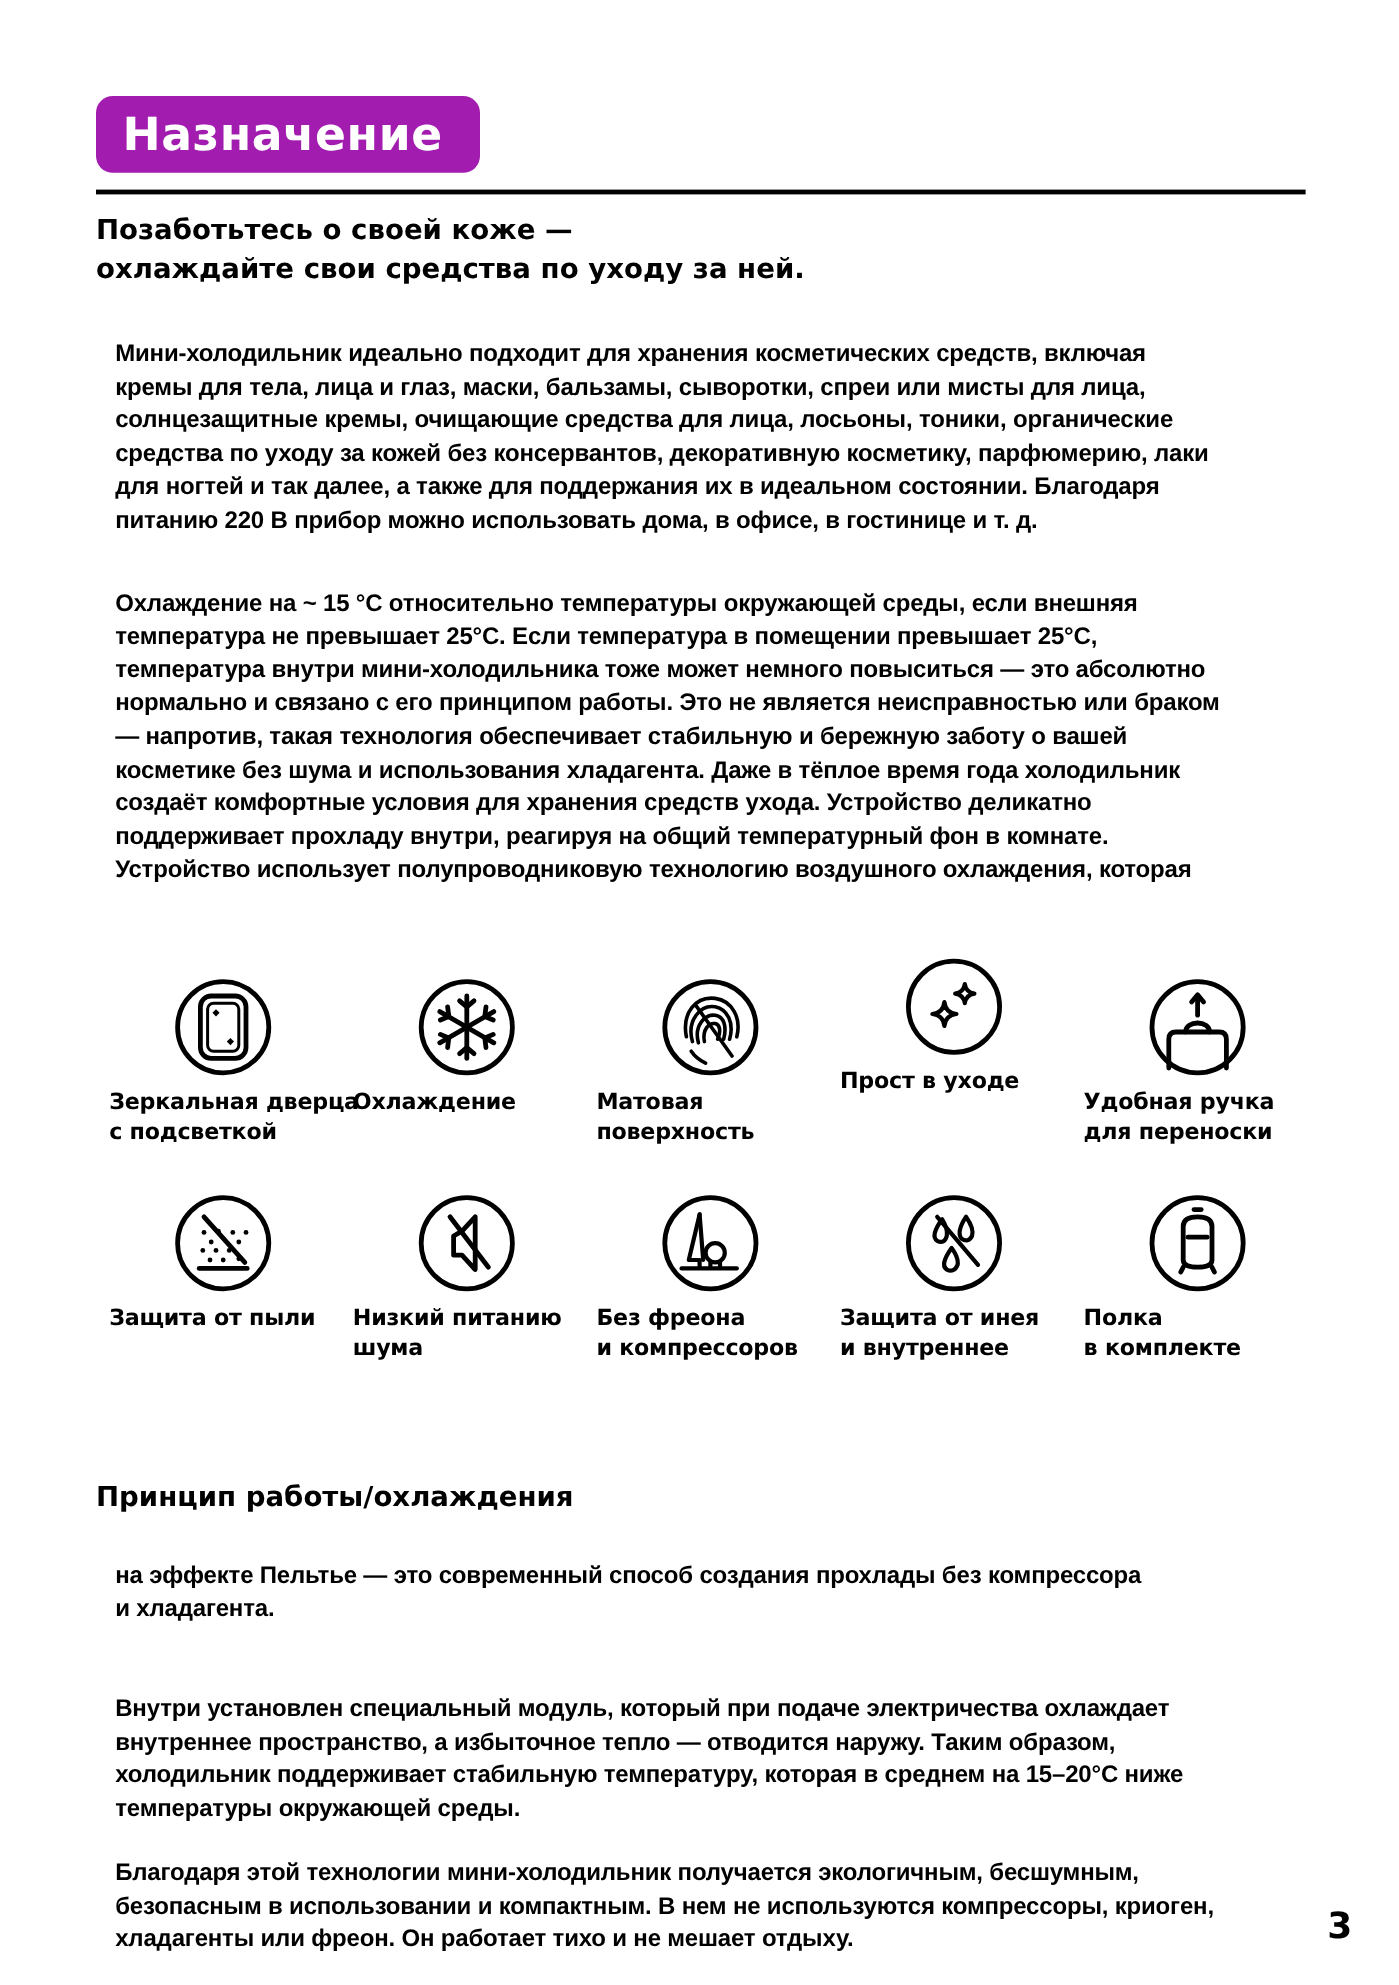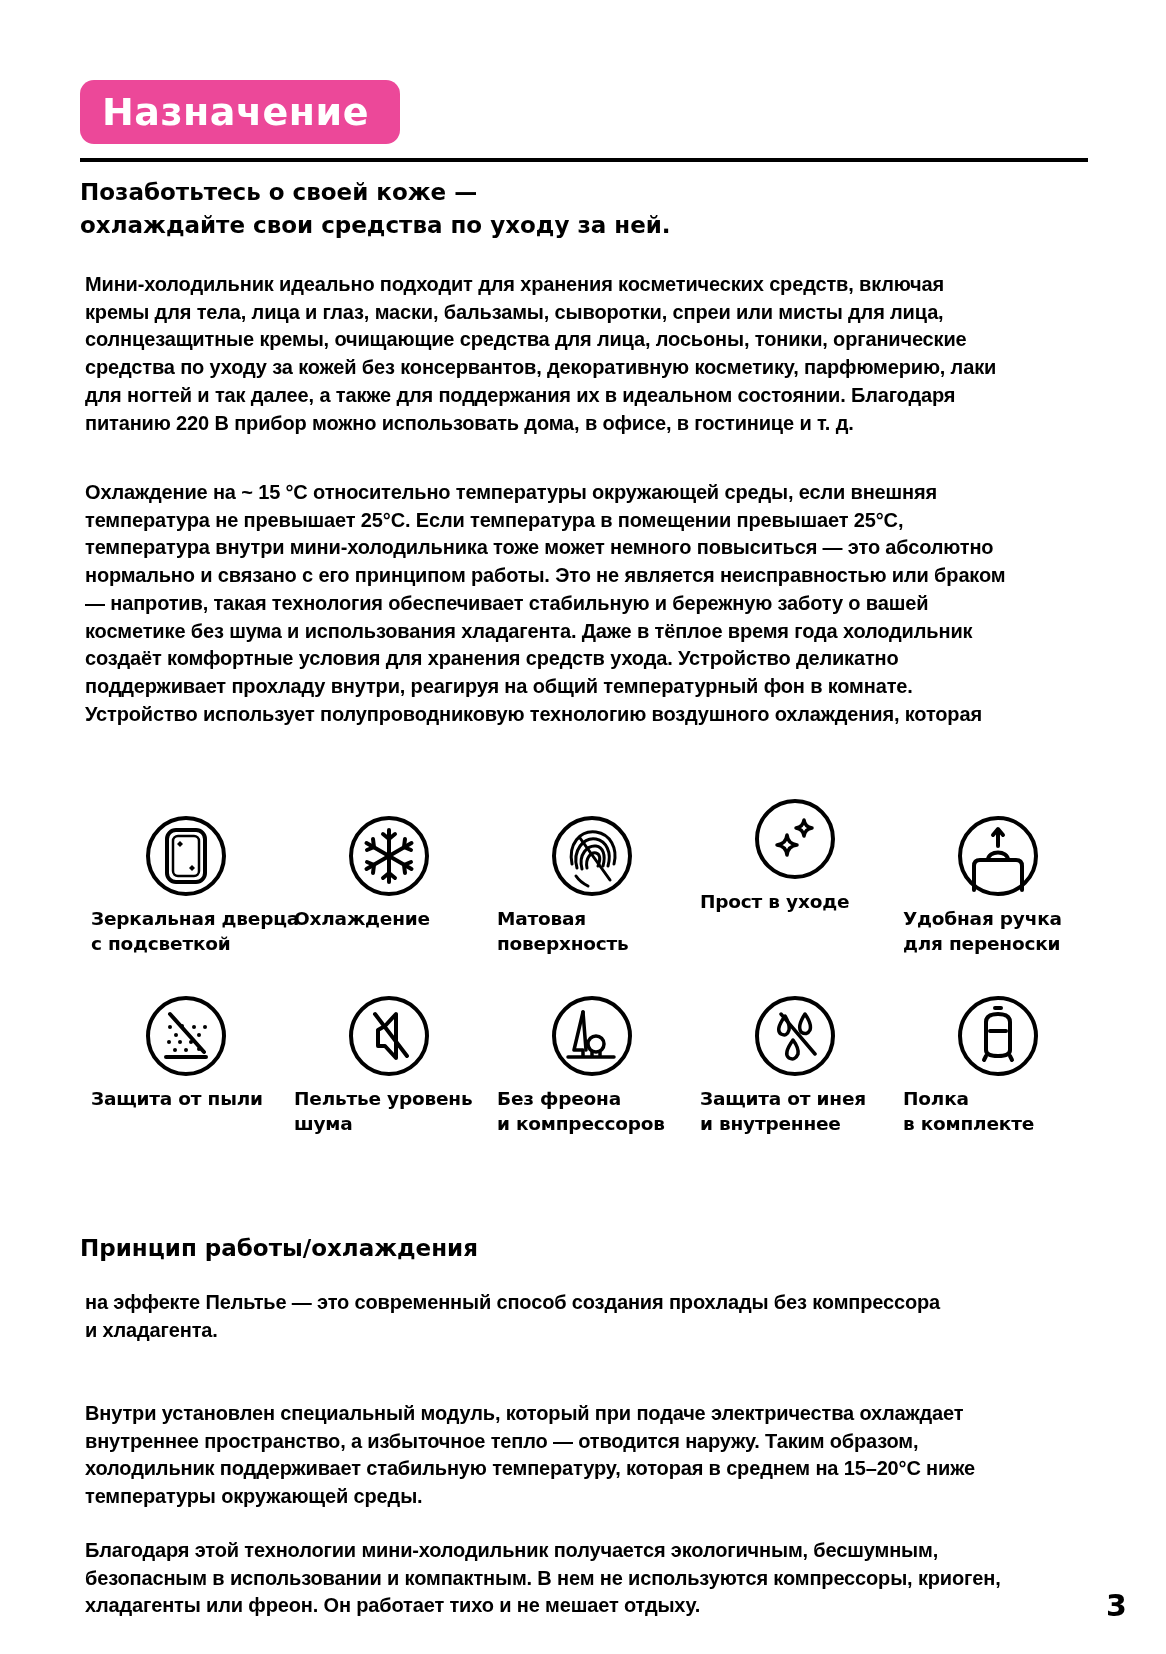--- a/index.html
+++ b/index.html
@@ -1,21 +1,21 @@
 <!DOCTYPE html>
 <html><head>
   <meta charset="utf-8">
   <style>
     html, body { margin: 0; padding: 0; background: #ffffff; }
     body { width: 1166px; height: 1654px; position: relative; overflow: hidden; color: #000; font-family: "Liberation Sans", "DejaVu Sans", sans-serif; }
-    .title-badge { position: absolute; left: 80px; top: 80px; width: 320px; height: 64px; background: #ec4899; border-radius: 14px; display: flex; align-items: center; padding-left: 22px; box-sizing: border-box; }
+    .title-badge { position: absolute; left: 80px; top: 80px; width: 320px; height: 64px; background: #a21caf; border-radius: 14px; display: flex; align-items: center; padding-left: 22px; box-sizing: border-box; }
     .title-badge span { color: #fff; font-family: "DejaVu Sans", sans-serif; font-weight: bold; font-size: 38px; letter-spacing: 0.5px; }
     .rule { position: absolute; left: 80px; top: 158px; width: 1008px; height: 4px; background: #000; }
     .h2 { position: absolute; left: 80px; font-family: "DejaVu Sans", sans-serif; font-weight: bold; font-size: 23px; line-height: 33px; margin: 0; }
-    .para { position: absolute; left: 80px; width: 1020px; font-family: "Liberation Sans", sans-serif; font-weight: bold; font-size: 20px; line-height: 27.7px; margin: 5px; letter-spacing: -0.15px; }
+    .para { position: absolute; left: 80px; width: 1020px; font-family: "Liberation Sans", sans-serif; font-weight: bold; font-size: 20px; line-height: 27.7px; margin: 16px; letter-spacing: -0.15px; }
     .para div { white-space: nowrap; }
     .feature { position: absolute; width: 190px; text-align: left; }
     .feature .icon { width: 84px; height: 84px; margin: 0 auto; display: block; }
     .feature .label { font-family: "DejaVu Sans", sans-serif; font-weight: bold; font-size: 18.5px; line-height: 25px; margin-top: 8px; white-space: nowrap; letter-spacing: -0.2px; }
     .page-num { position: absolute; left: 1106px; top: 1588px; font-family: "DejaVu Sans", sans-serif; font-weight: bold; font-size: 30px; }
   </style>
 </head>
 <body>
 
 <div class="title-badge">
@@ -156,21 +156,21 @@
   </div>
 </div>
 
 <div class="feature" style="left:294px; top:994px;">
   <svg class="icon" viewBox="0 0 84 84">
     <circle cx="42" cy="42" r="38" fill="none" stroke="#000" stroke-width="4"></circle>
     <path d="M49 20 L49 64 L38 52 L31 52 L31 36 L38 32 Z" fill="none" stroke="#000" stroke-width="4" stroke-linejoin="round"></path>
     <line x1="28" y1="20" x2="60" y2="62" stroke="#000" stroke-width="4" stroke-linecap="round"></line>
   </svg>
   <div class="label">
-    <div>Пельтье уровень</div>
+    <div>Низкий питанию</div>
     <div>шума</div>
   </div>
 </div>
 
 <div class="feature" style="left:497px; top:994px;">
   <svg class="icon" viewBox="0 0 84 84">
     <circle cx="42" cy="42" r="38" fill="none" stroke="#000" stroke-width="4"></circle>
     <g stroke="#000" stroke-width="3.5" fill="none" stroke-linejoin="round" stroke-linecap="round">
       <path d="M33 18 L24 56 L33 56 L33 62"></path>
       <path d="M33 18 L36 56"></path>

